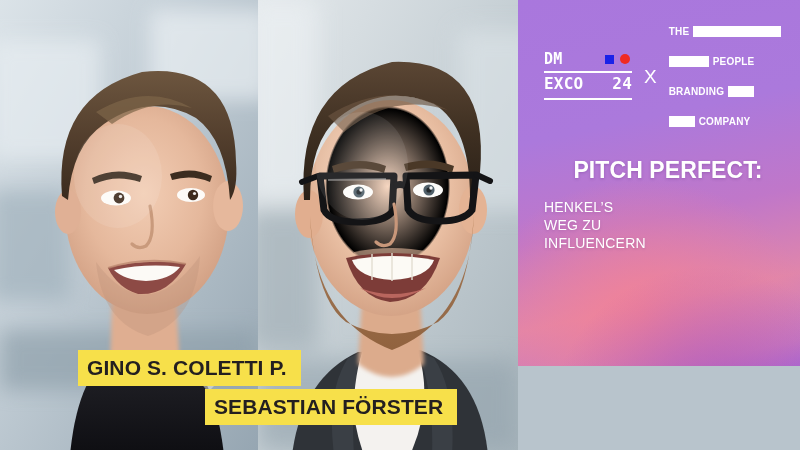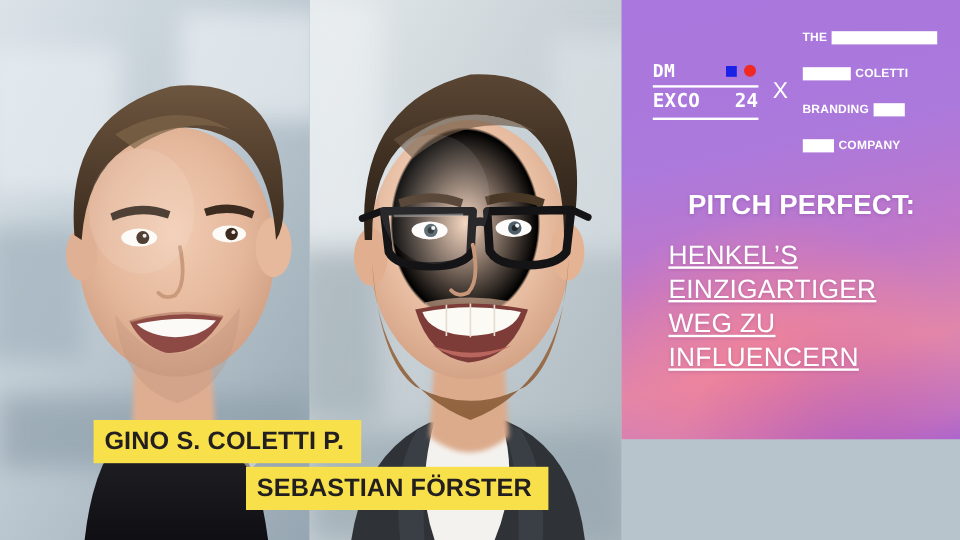--- a/index.html
+++ b/index.html
@@ -146,28 +146,27 @@
     color: #ffffff;
     font-weight: 700;
     font-size: 23px;
     line-height: 1.1;
     letter-spacing: 0.1px;
     margin: 0 0 16px 0;
     text-shadow: 0 1px 3px rgba(90,40,120,0.30);
     text-align: center;
   }
   .headline-sub {
-    margin: 13px;
+    margin: 0;
     color: #ffffff;
     font-weight: 400;
-    font-size: 22px;
+    font-size: 14px;
     line-height: 1.28;
     letter-spacing: 0.2px;
     text-shadow: 0 1px 3px rgba(90,40,120,0.22);
-    text-decoration: underline;
   }
   .headline-sub .ln { display: block; }
 
   
   .name-tag {
     position: absolute;
     background: #f7e04a;
     color: #231f20;
     font-weight: 700;
     font-size: 21px;
@@ -368,39 +367,38 @@
 
       <div class="logo-x">X</div>
 
       <div class="tpbc">
         <div class="tpbc-line">
           <span class="tpbc-word">THE</span>
           <span class="tpbc-bar"></span>
         </div>
         <div class="tpbc-line">
           <span class="tpbc-bar fixed-md"></span>
-          <span class="tpbc-word">COLETTI</span>
+          <span class="tpbc-word">PEOPLE</span>
         </div>
         <div class="tpbc-line">
           <span class="tpbc-word">BRANDING</span>
           <span class="tpbc-bar fixed-sm"></span>
         </div>
         <div class="tpbc-line">
           <span class="tpbc-bar fixed-sm"></span>
           <span class="tpbc-word">COMPANY</span>
         </div>
       </div>
 
     </div>
 
     <div class="headline">
       <h1 class="headline-title">PITCH PERFECT:</h1>
       <p class="headline-sub">
         <span class="ln">HENKEL’S</span>
-        <span class="ln">EINZIGARTIGER</span>
         <span class="ln">WEG ZU</span>
         <span class="ln">INFLUENCERN</span>
       </p>
     </div>
 
   </div>
 
   <div class="name-tag name-tag-1">GINO S. COLETTI P.</div>
   <div class="name-tag name-tag-2">SEBASTIAN FÖRSTER</div>
 

